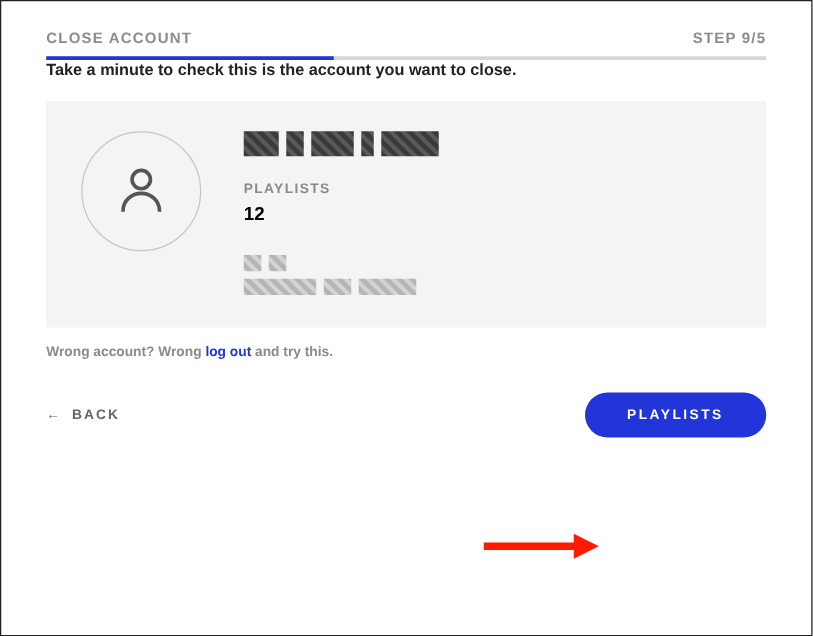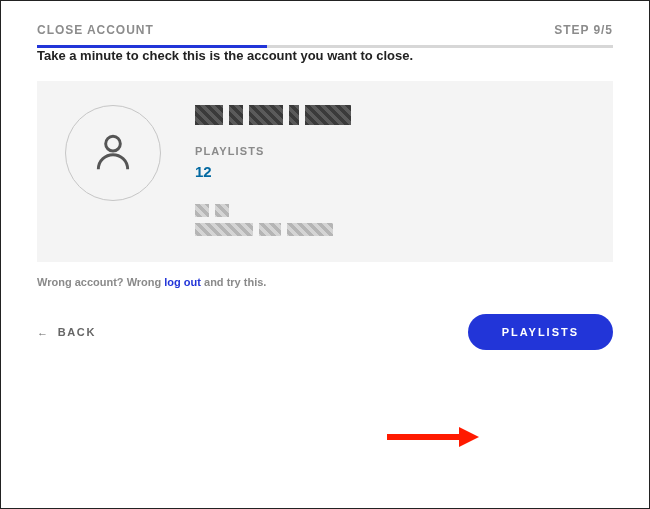--- a/index.html
+++ b/index.html
@@ -15,21 +15,21 @@
   .avatar { flex: 0 0 96px; }
   .avatar-circle { width: 96px; height: 96px; border-radius: 50%; border: 1px solid #c6c6c6; display: flex; align-items: center; justify-content: center; }
   .avatar-circle svg { width: 44px; height: 44px; stroke: #555; fill: none; stroke-width: 1.6; }
   .info { flex: 1 1 auto; }
   .name-block { display: flex; gap: 6px; margin-bottom: 20px; }
   .pix { background-image: linear-gradient(45deg,#3a3a3a 25%,#5a5a5a 25%,#5a5a5a 50%,#3a3a3a 50%,#3a3a3a 75%,#5a5a5a 75%);
          background-size: 10px 10px; }
   .pix-dark { height: 20px; }
   .stats { display: flex; gap: 56px; }
   .stat-label { font-size: 11px; color: #8a8a8a; letter-spacing: 0.1em; font-weight: 600; }
-  .stat-value { font-size: 15px; font-weight: 700; color: #0369a1; margin-top: 6px; }
+  .stat-value { font-size: 15px; font-weight: 700; color: #000000; margin-top: 6px; }
   .extra { margin-top: 24px; }
   .pix-light { background-image: linear-gradient(45deg,#b5b5b5 25%,#d4d4d4 25%,#d4d4d4 50%,#b5b5b5 50%,#b5b5b5 75%,#d4d4d4 75%);
                background-size: 10px 10px; height: 13px; }
   .hint { font-size: 11px; color: #8a8a8a; margin-top: 14px; font-weight: 600; }
   .hint a { color: #2235d8; text-decoration: none; font-weight: 700; }
   .footer { display: flex; justify-content: space-between; align-items: center; margin-top: 26px; }
   .back-btn { display: flex; align-items: center; gap: 8px; color: #666; font-size: 11px; letter-spacing: 0.15em; font-weight: 700; cursor: pointer; }
   .continue-btn { background: #2235d8; color: #fff; border: none; border-radius: 22px; padding: 12px 34px; font-size: 11px; letter-spacing: 0.18em; font-weight: 700; cursor: pointer; }
   
   .arrow-annot { position: absolute; left: 385px; top: 425px; pointer-events: none; }

